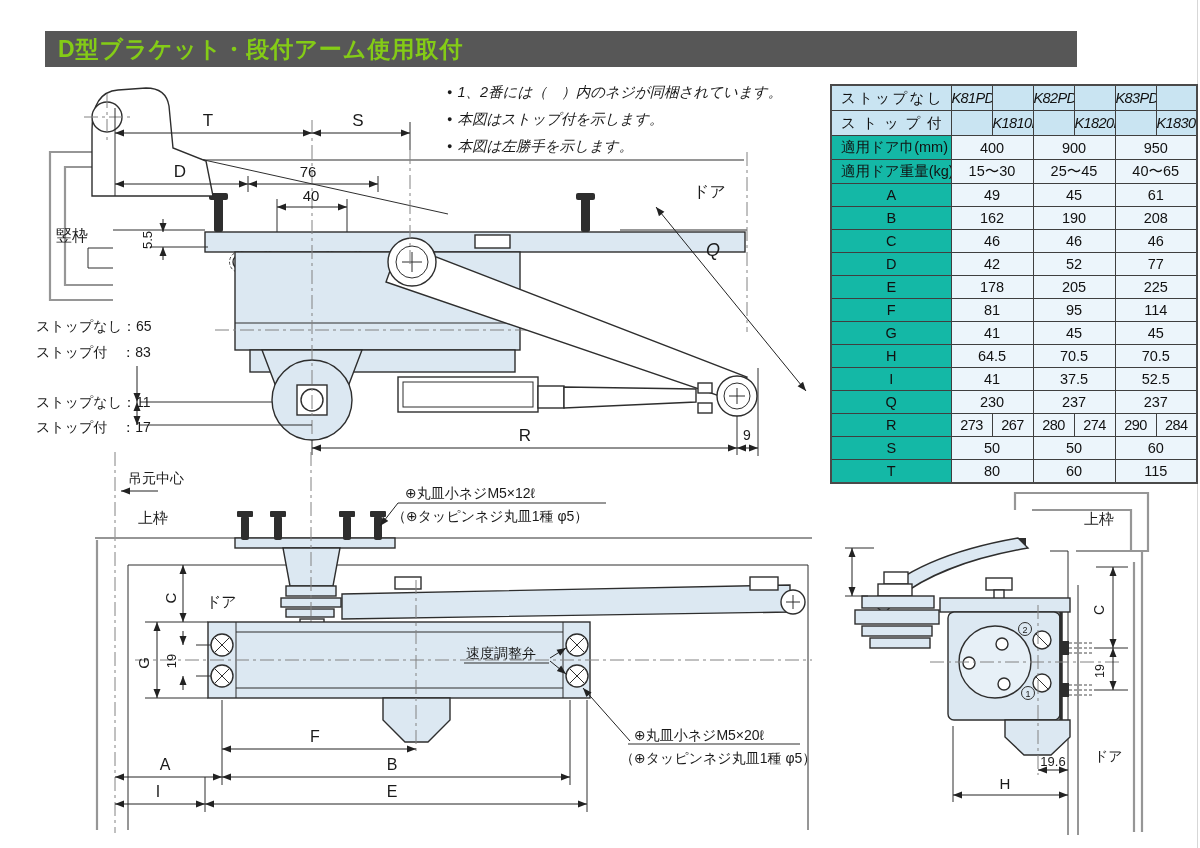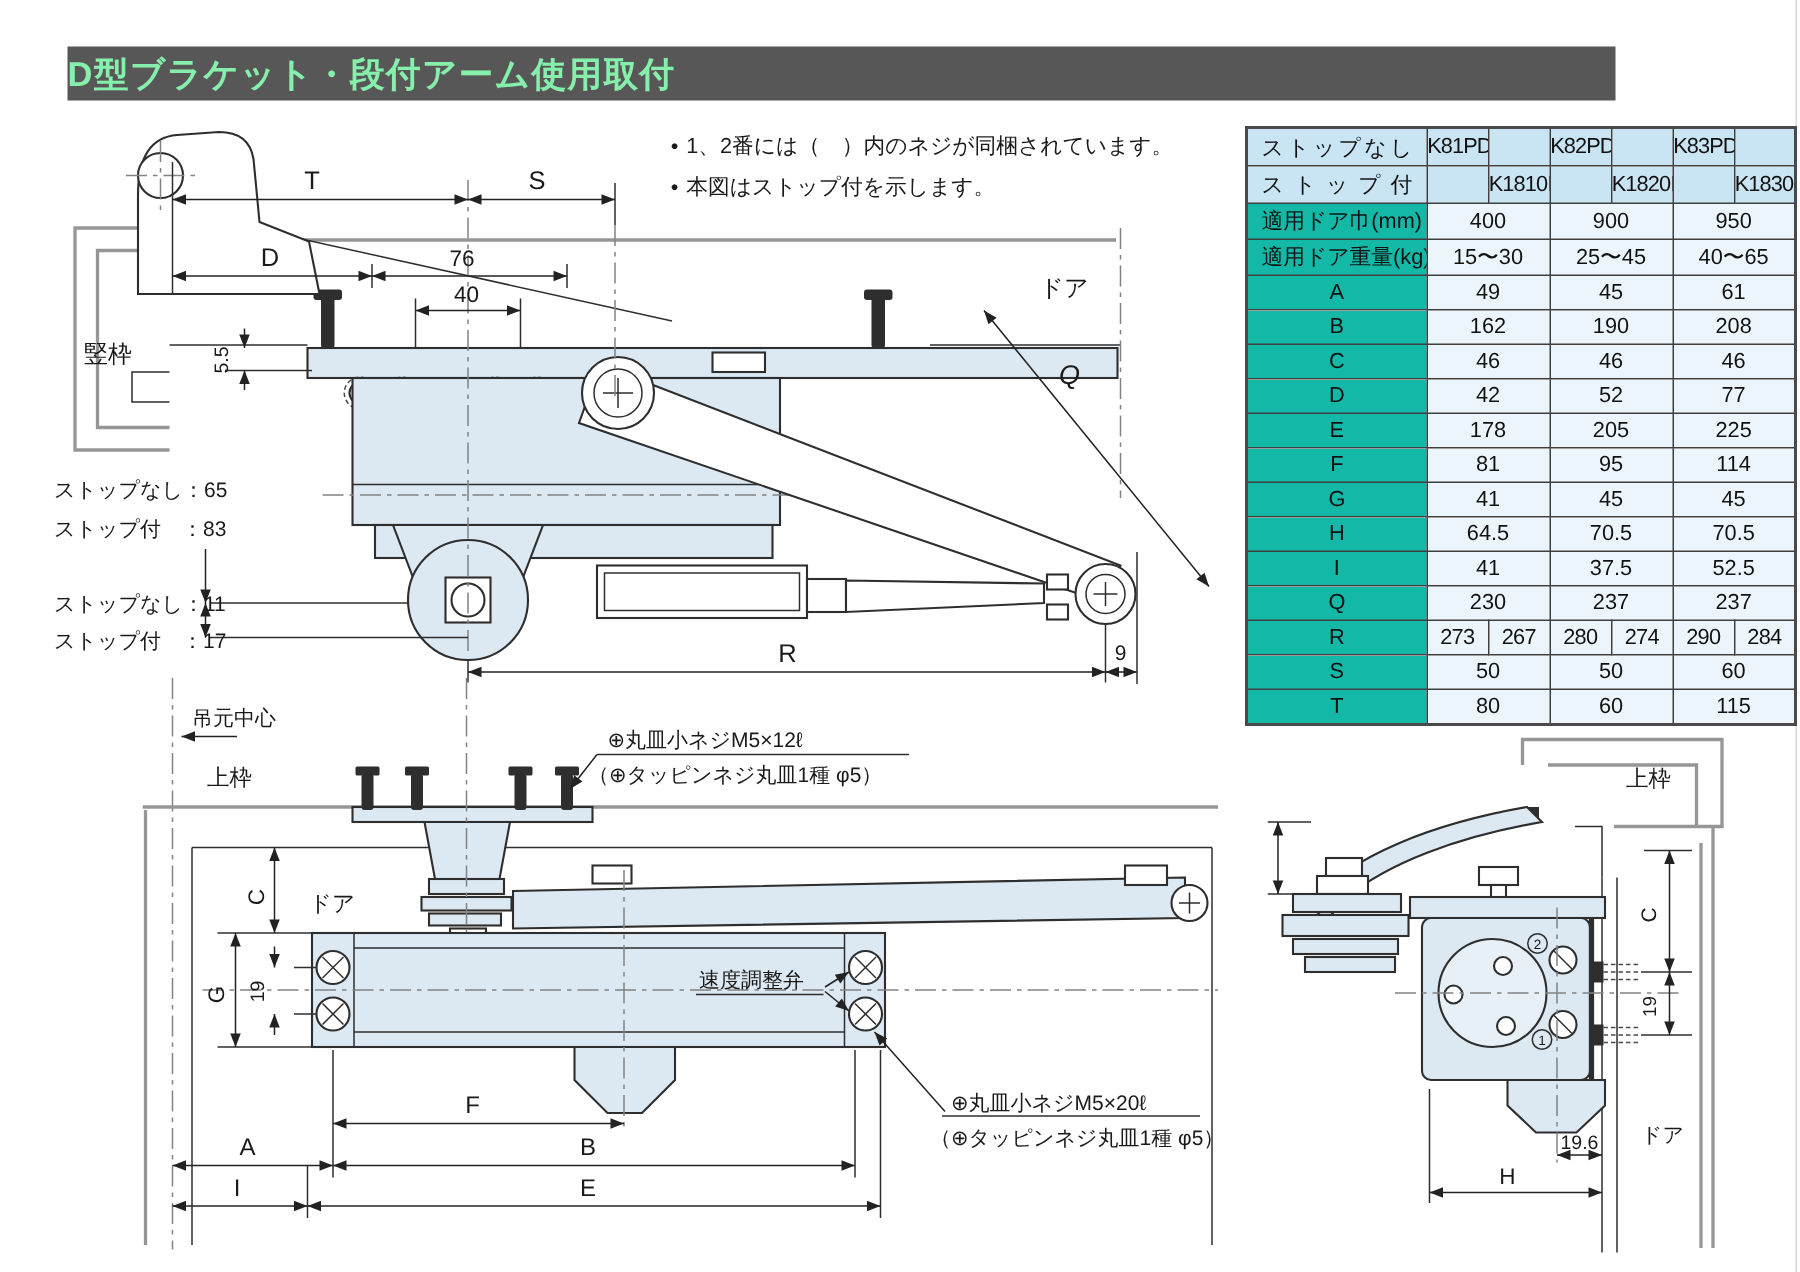--- a/index.html
+++ b/index.html
@@ -3,41 +3,41 @@
 <meta charset="utf-8">
 <style>
   html,body { margin:0; padding:0; }
   body {
     width:1200px; height:848px; position:relative; background:#ffffff;
     font-family:"Liberation Sans","DejaVu Sans",sans-serif; color:#1a1a1a;
     overflow:hidden;
   }
   .title-bar {
     position:absolute; left:45px; top:31px; width:1032px; height:36px;
-    background:#575757; color:#86efac; font-size:23px; font-weight:bold;
-    line-height:36px; box-sizing:border-box; letter-spacing:1px;
+    background:#575757; color:#84cc16; font-size:23px; font-weight:bold;
+    line-height:36px; padding-left:13px; box-sizing:border-box; letter-spacing:1px;
   }
   .notes { position:absolute; left:447px; top:81px; font-size:14.5px; }
-  .note-line { height:27px; line-height:32px; white-space:nowrap; }
+  .note-line { height:27px; line-height:22px; white-space:nowrap;font-style:italic; }
   .bullet { font-size:9px; vertical-align:2px; margin-right:5px; }
   .page-edge { position:absolute; left:1197px; top:0; width:1px; height:848px; background:#d7d7d7; }
 
   
   .spec-wrap { position:absolute; left:830px; top:84px; }
   table.spec { border-collapse:collapse; table-layout:fixed; width:366px; border:2px solid #4a4a4a; }
   table.spec td {
     border:1px solid #3f3f3f; text-align:center; vertical-align:middle;
     font-size:14.5px; color:#111; height:22px; padding:0; background:#ecf5fb;
     overflow:hidden; white-space:nowrap;
   }
   table.spec tr.hdr td { background:#c9e4f2; height:24px; }
   table.spec tr.sub td { height:23px; }
   table.spec td.lbl { background:#14b8a6; }
   .jst { text-align:justify; text-align-last:justify; padding:0 9px !important; }
-  td.mdl { font-size:10.5px; letter-spacing:-0.6px; }
+  td.mdl { font-size:10.5px; letter-spacing:-0.6px;font-style:italic; }
   td.rsplit { font-size:13px; letter-spacing:-0.5px; }
 
   
   svg { position:absolute; }
   svg text { font-family:"Liberation Sans","DejaVu Sans",sans-serif; fill:#1a1a1a; }
   .thin { stroke:#2e2e2e; stroke-width:1; fill:none; }
   .gray { stroke:#969696; stroke-width:2.2; fill:none; }
   .cl   { stroke:#828282; stroke-width:1; fill:none; stroke-dasharray:14 4 3 4; }
   .dl   { stroke:#222222; stroke-width:1; fill:none; }
   .dashc{ stroke:#4a4a4a; stroke-width:1; fill:none; stroke-dasharray:3 2; }
@@ -53,20 +53,21 @@
 </style>
 </head>
 <body>
 
 <div class="title-bar">D型ブラケット・段付アーム使用取付</div>
 <div class="page-edge"></div>
 
 <div class="notes">
   <div class="note-line"><span class="bullet">●</span><span>1、2番には（　）内のネジが同梱されています。</span></div>
   <div class="note-line"><span class="bullet">●</span><span>本図はストップ付を示します。</span></div>
+  <div class="note-line"><span class="bullet">●</span><span>本図は左勝手を示します。</span></div>
 </div>
 
 <div class="spec-wrap">
 <table class="spec">
   <colgroup>
         <col style="width:120px">
         <col style="width:41px">
         <col style="width:41px">
         <col style="width:41px">
         <col style="width:41px">

